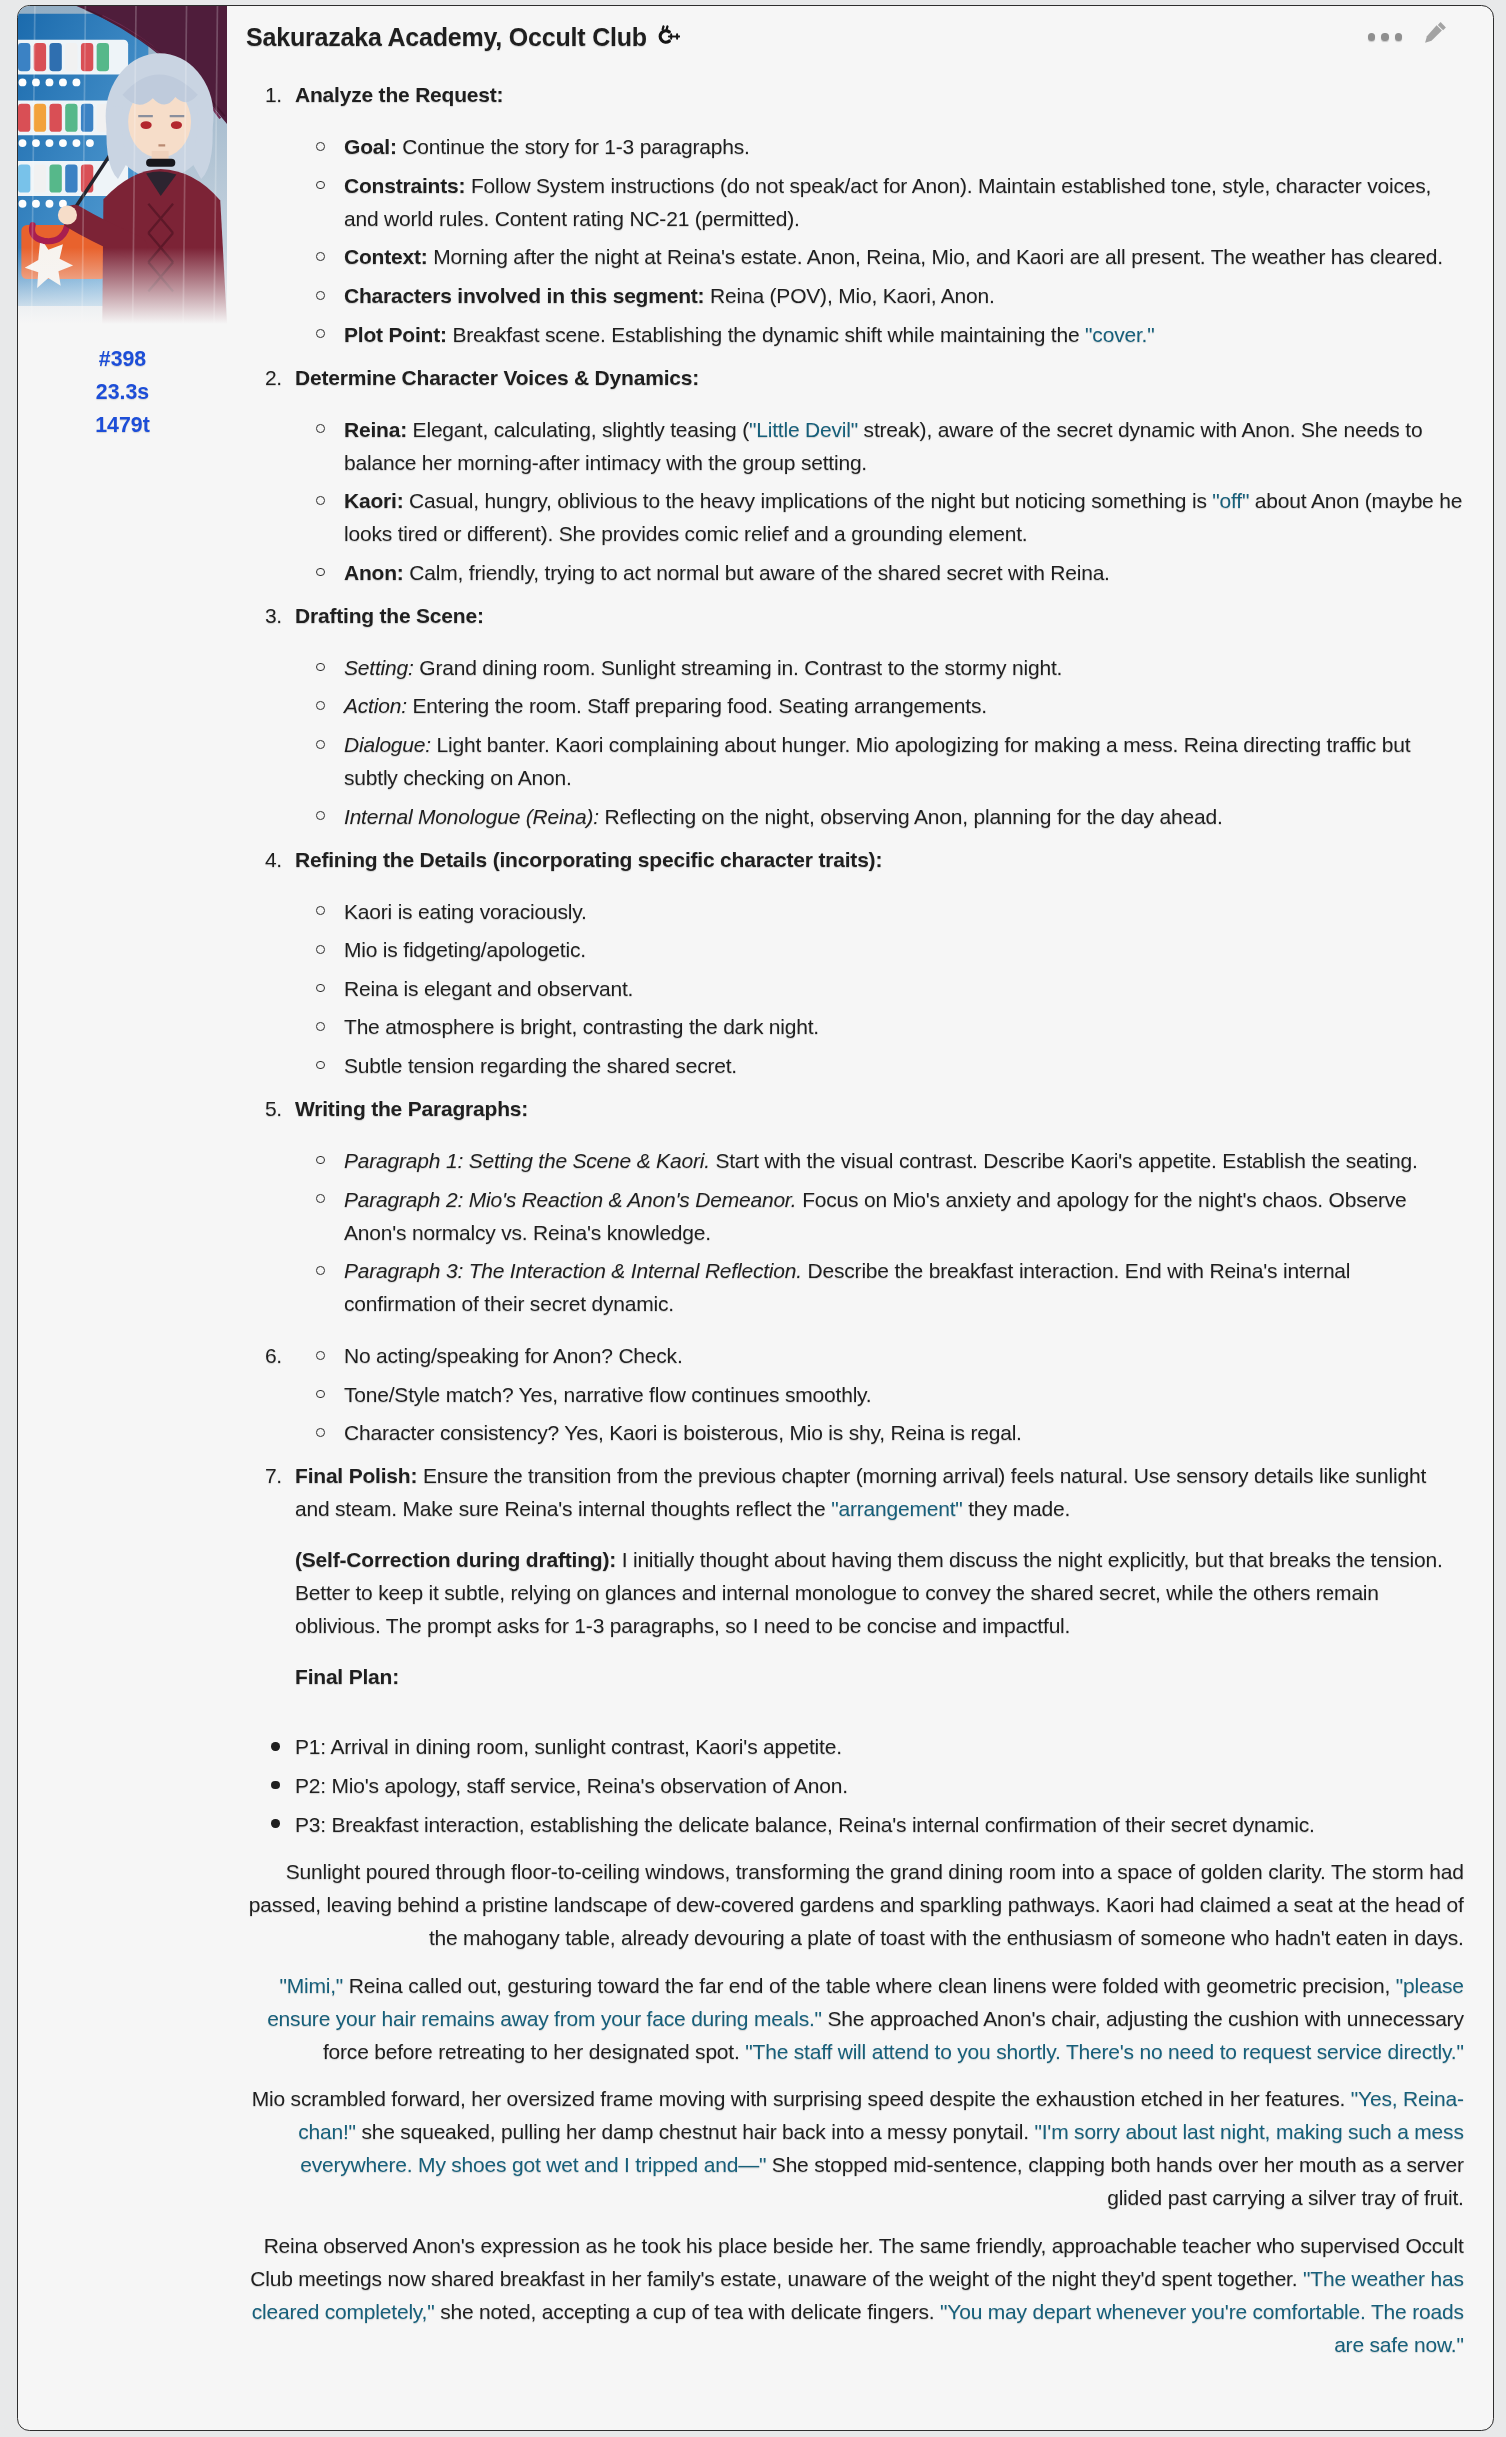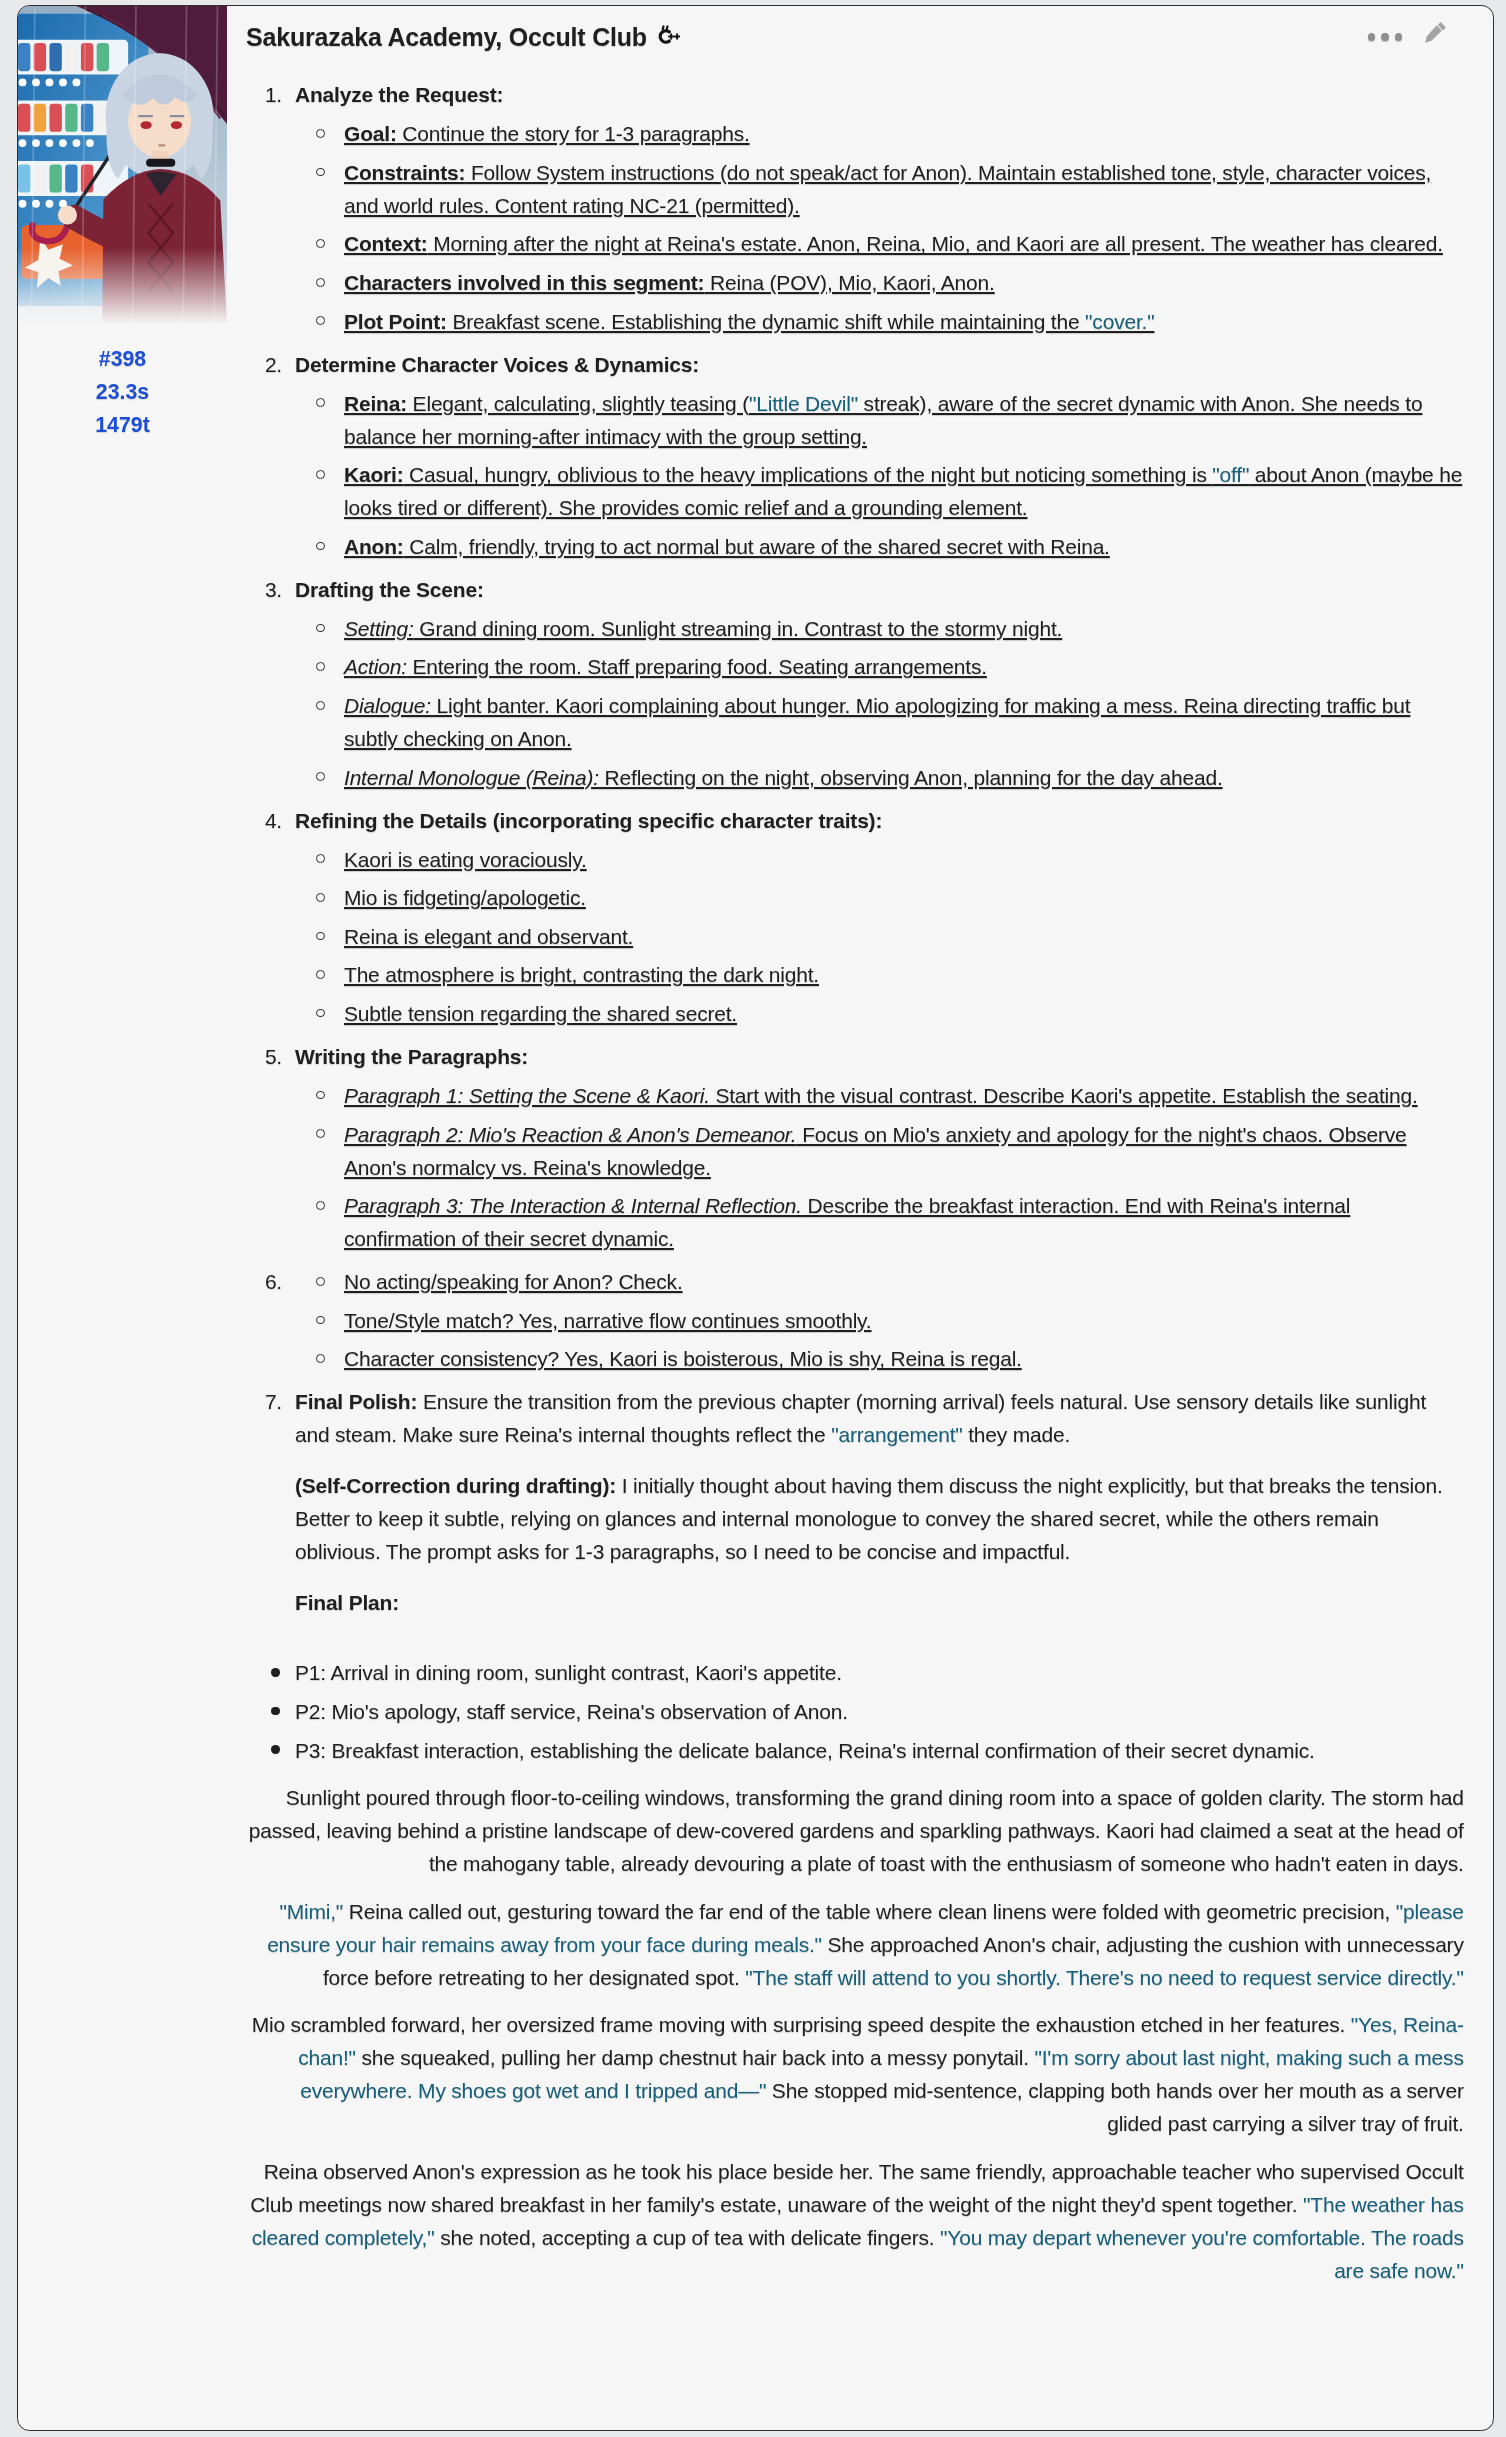--- a/index.html
+++ b/index.html
@@ -22,21 +22,21 @@
   .title-badge { margin-left:2.2px; }
   .hdr-actions { margin-left:auto; display:flex; align-items:center; gap:19px; padding-right:13.5px; }
   .dots { display:flex; gap:6.2px; }
   .dots i { width:7.3px; height:7.3px; border-radius:50%; background:#8f8f8f;
     box-shadow:0 1.1px 1.1px rgba(0,0,0,.2); }
   
   ol.thinking { list-style:none; counter-reset:tn; }
   ol.thinking > li { counter-increment:tn; position:relative; padding-left:49px; margin:0 0 7.9px; }
   ol.thinking > li::before { content:counter(tn) "."; position:absolute; left:0; top:0;
     width:36px; text-align:right; font-weight:400; }
-  ul.subs { list-style:none; margin:6px 0 10px;text-decoration:underline; }
+  ul.subs { list-style:none; margin:19px 0 10px; }
   ul.subs > li { position:relative; padding-left:49px; margin:5.6px 0; }
   ul.subs > li::before { content:""; position:absolute; left:21.3px; top:11.8px;
     width:6.7px; height:6.7px; border:1.7px solid #2d2d2d; border-radius:50%; }
   p.tp { margin:18px 0; }
   ul.plan { list-style:none; margin:37px 0 5.6px; }
   ul.plan > li { position:relative; margin:5.6px 0; }
   ul.plan > li::before { content:""; position:absolute; left:-23.6px; top:11.8px;
     width:8.4px; height:8.4px; background:#1f1f1f; border-radius:50%; }
   
   .story p { margin:14.6px 0;text-align:right; }

